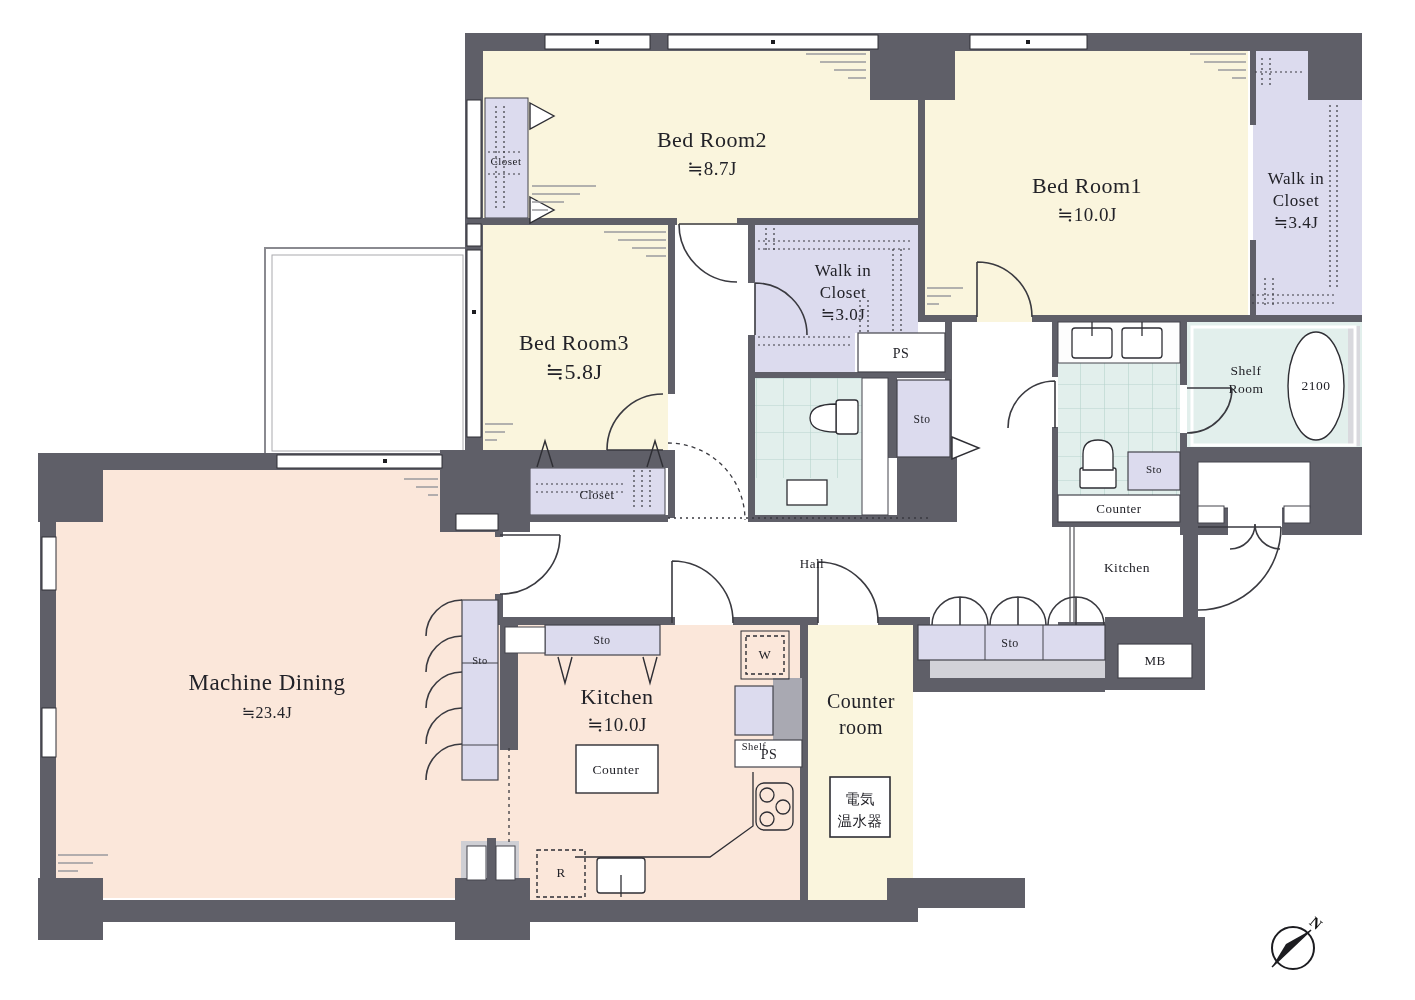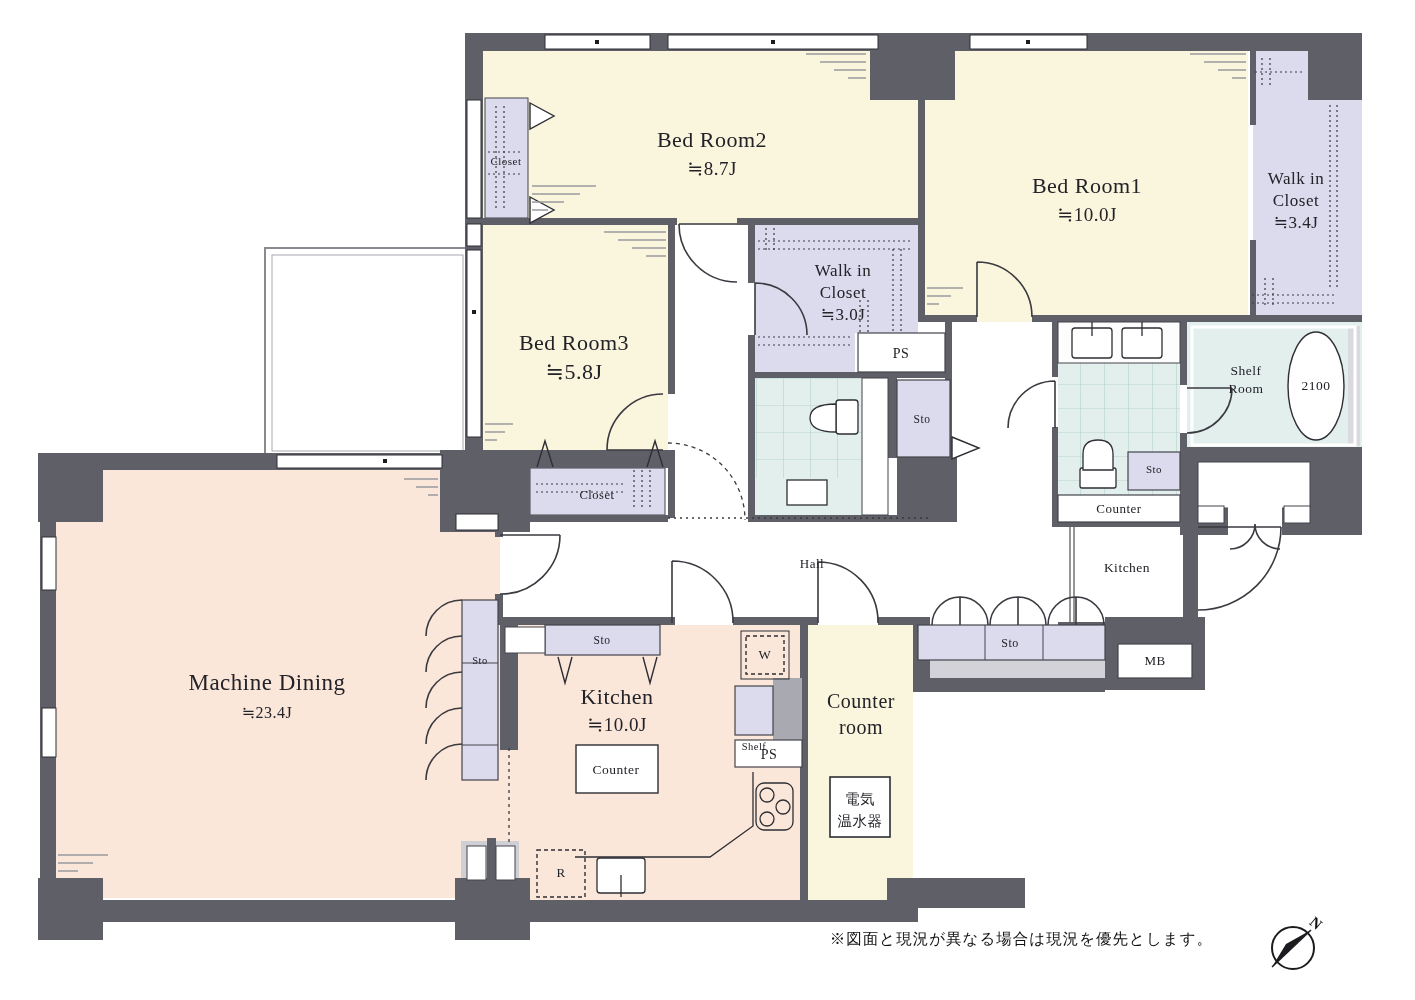--- a/index.html
+++ b/index.html
@@ -291,15 +291,14 @@
   <div class="lbl" style="left:1010px;top:643px;font-size:12px">Sto</div>
   <div class="lbl" style="left:1119px;top:509px;font-size:13px">Counter</div>
   <div class="lbl" style="left:616px;top:770px;font-size:13.5px">Counter</div>
   <div class="lbl" style="left:1155px;top:661px;font-size:13px">MB</div>
   <div class="lbl" style="left:765px;top:655px;font-size:13px">W</div>
   <div class="lbl" style="left:754px;top:747px;font-size:10.5px">Shelf</div>
   <div class="lbl" style="left:561px;top:873px;font-size:13px">R</div>
   <div class="lbl" style="left:860px;top:800px;font-size:14.5px">電気</div>
   <div class="lbl" style="left:860px;top:822px;font-size:14.5px">温水器</div>
 
-  <div class="footer-note" style="right:149px;top:929px;font-size:15.5px">※図面と現況が異なる場合は現況を優先とします。</div>
   <div class="north-n" style="left:1310px;top:915px;font-size:15px">N</div>
 </div>
 
 </body></html>

